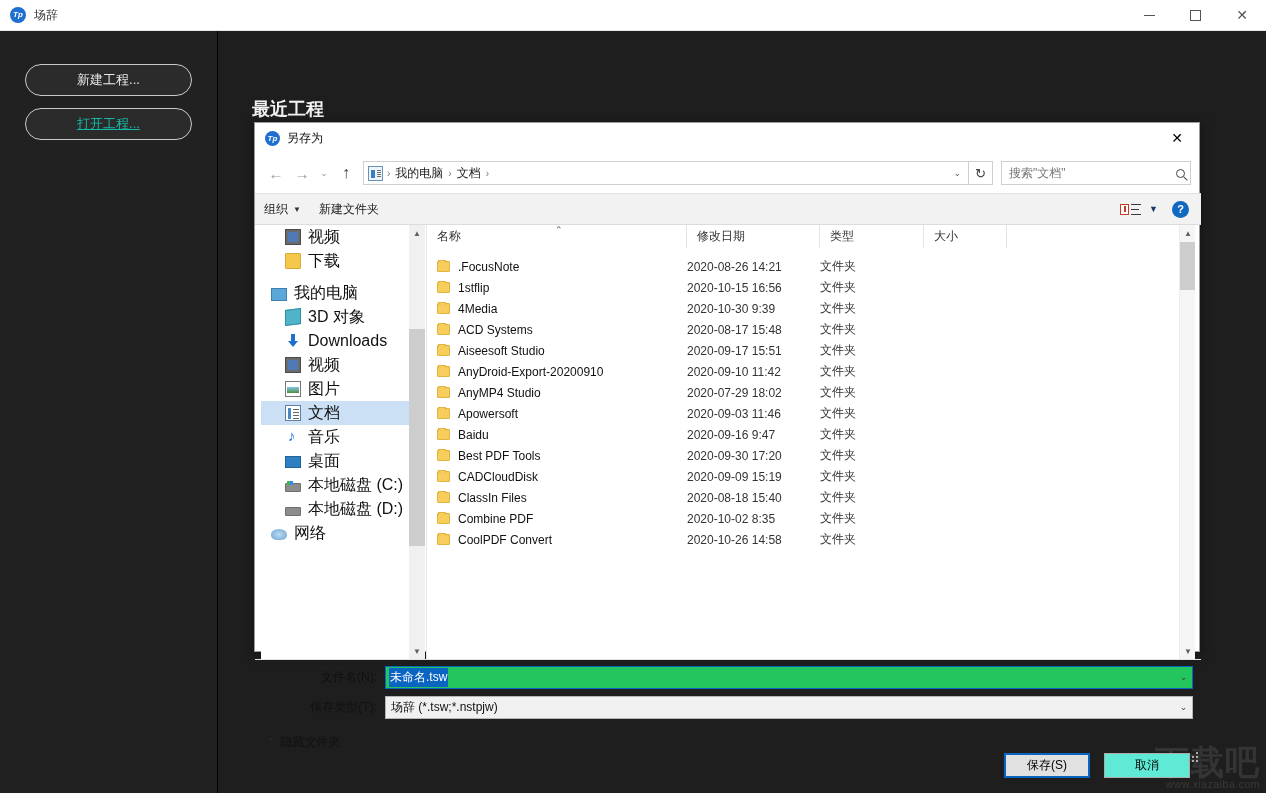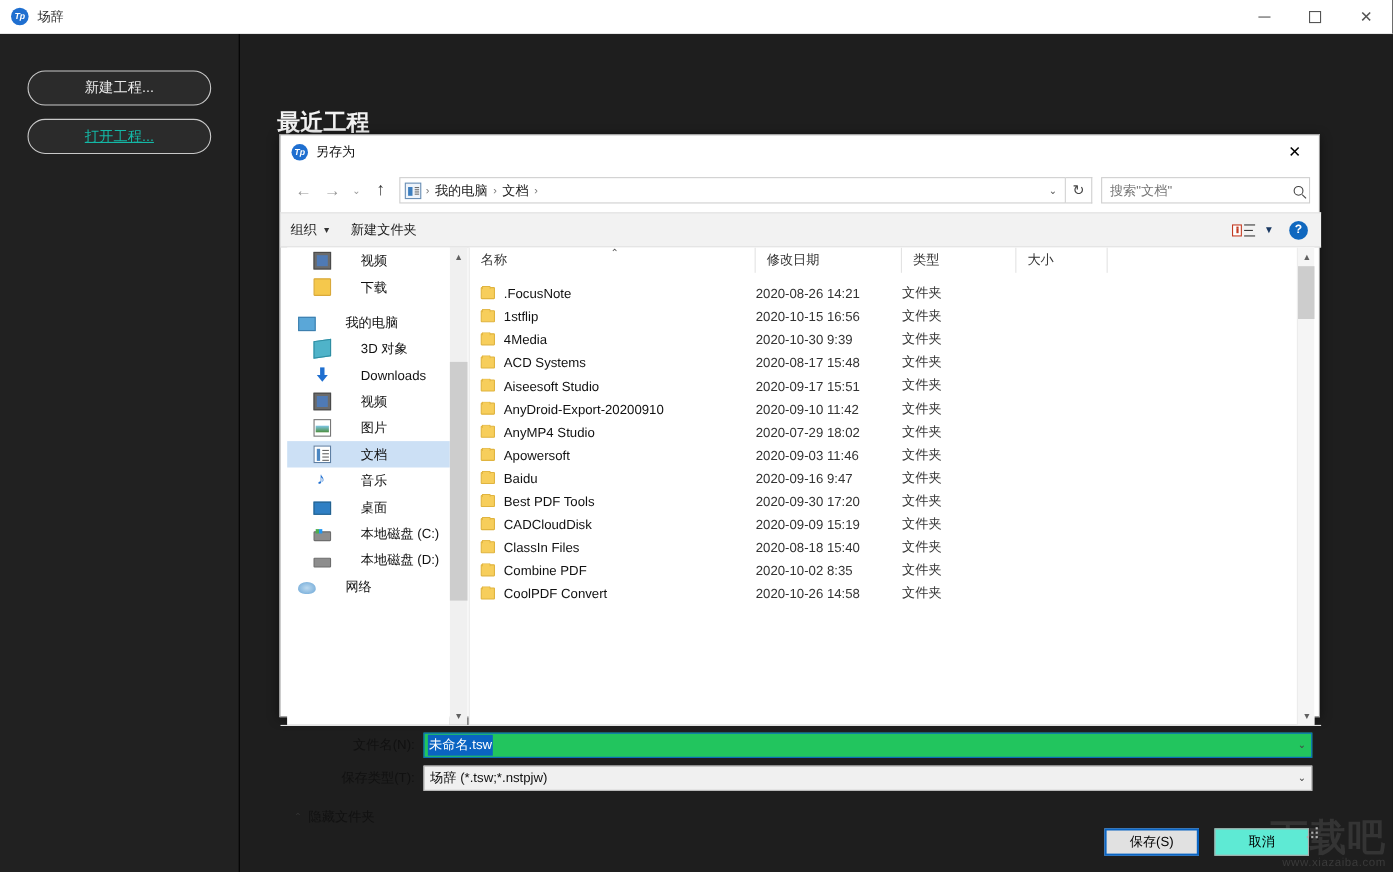--- a/index.html
+++ b/index.html
@@ -48,21 +48,21 @@
     border:1px solid #c9c9c9; border-radius:16px;
     background:#2b2b2b; color:#e8e8e8;
     display:flex; align-items:center; justify-content:center;
     font-size:13px;
   }
   #side-btn-new  { top:33px; }
   #side-btn-open { top:77px; color:#14b8a6;text-decoration:underline; }
 
   #recent-title {
     position:absolute; left:252px; top:66px;
-    color:#f2f2f2; font-size:21px; font-weight:bold;
+    color:#f2f2f2; font-size:18px; font-weight:bold;
   }
 
   
   #watermark {
     position:absolute; right:6px; bottom:3px;
     text-align:right; user-select:none; pointer-events:none;
   }
   #watermark-logo {
     font-size:34px; font-weight:bold; color:#343434; line-height:0.95;
     letter-spacing:1px;
@@ -172,21 +172,21 @@
   
   #dlg-content {
     position:absolute; left:0; top:102px; width:946px; height:434px;
   }
   #nav-pane {
     position:absolute; left:6px; top:0; width:148px; height:434px;
     background:#fff; overflow:hidden;
   }
   .nav-item {
     height:24px; display:flex; align-items:center; padding-left:10px;
-    font-size:12px; color:#111; white-space:nowrap;gap:20px;
+    font-size:16px; color:#111; white-space:nowrap;
   }
   .nav-item.indent { padding-left:24px; }
   .nav-item.selected { background:#cce0f5; }
   .nav-ico { width:16px; height:16px; margin-right:7px; flex:none; position:relative; }
 
   
   .ic-video { background:#6b6b6b; border:1px solid #4a4a4a; }
   .ic-video:before { content:""; position:absolute; left:2px; top:2px; width:10px; height:10px; background:#4f7ab5; }
   .ic-folder-dl { background:#f5c84c; border:1px solid #d9a93a; border-radius:1px; }
   .ic-pc { width:16px; height:13px; background:#5aa7d8; border:1px solid #3d7fae; margin-top:2px;}

